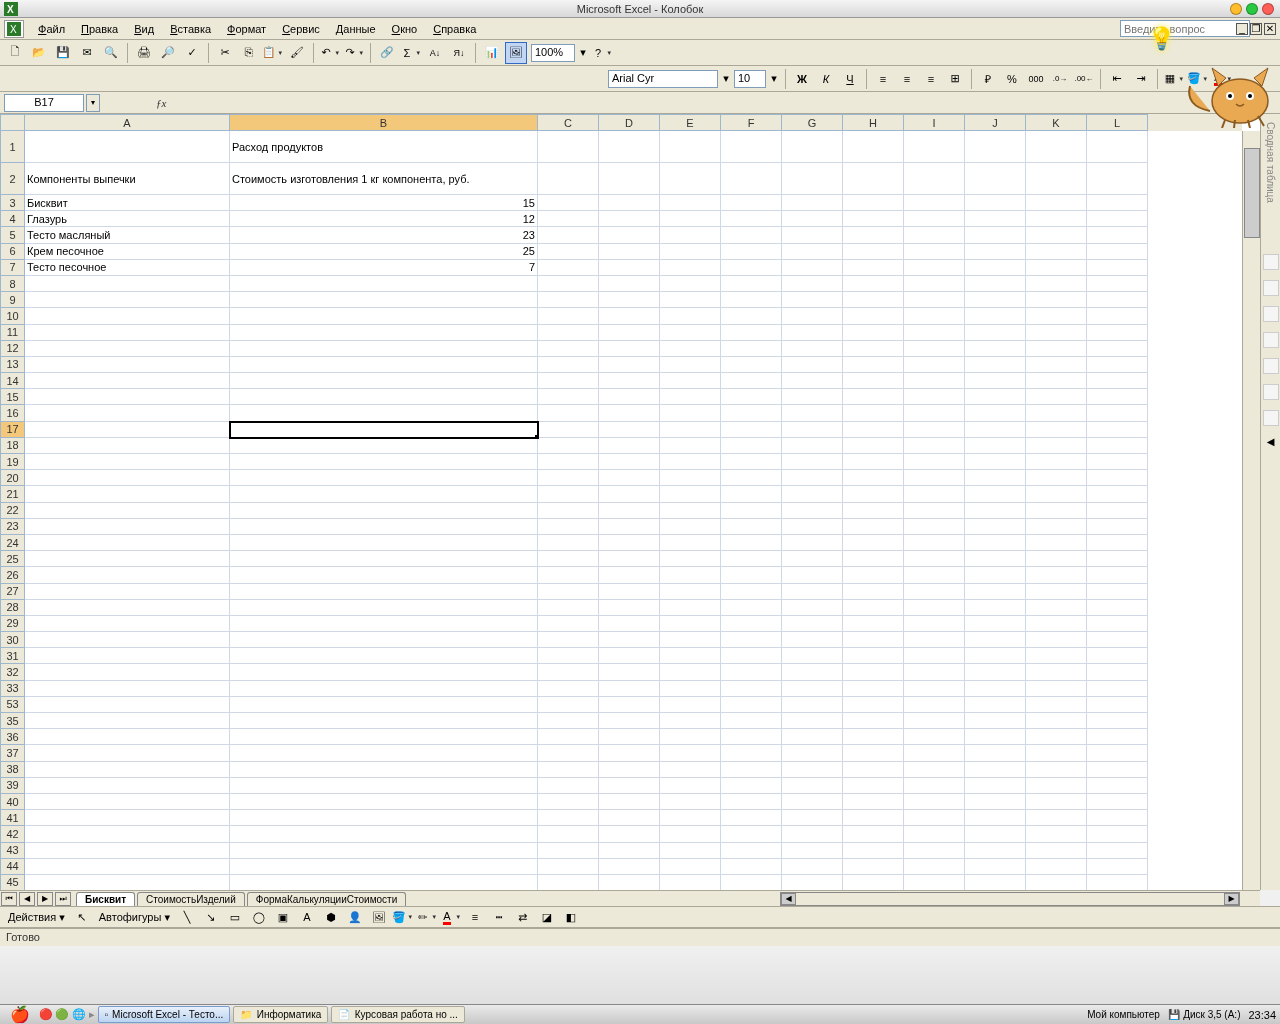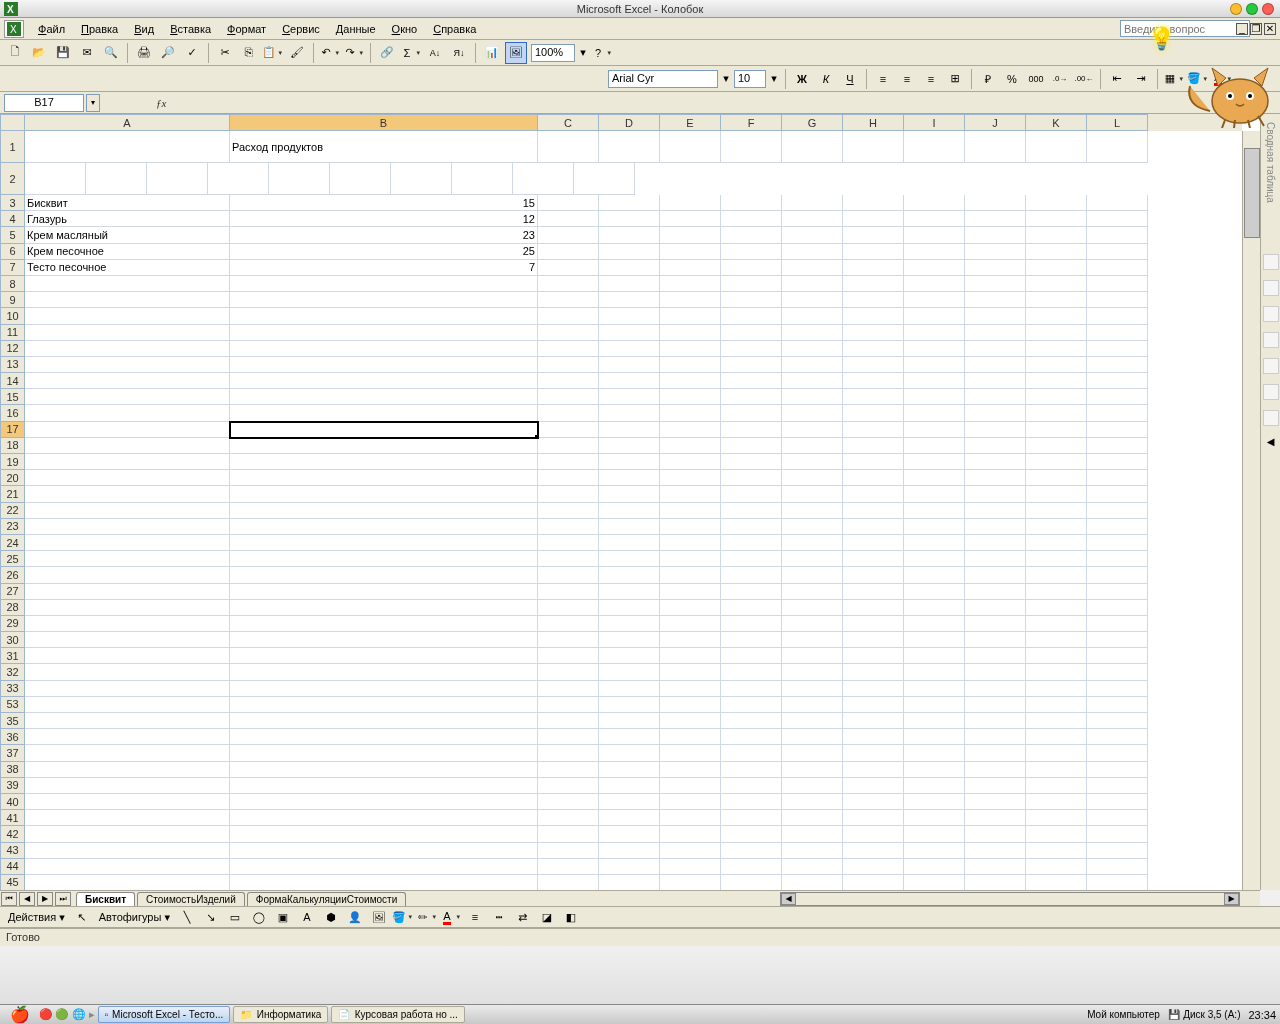--- a/index.html
+++ b/index.html
@@ -279,20 +279,22 @@
         <div class="cell" style="width: 61px;"></div>
         <div class="cell" style="width: 61px;"></div>
         <div class="cell" style="width: 61px;"></div>
         <div class="cell" style="width: 61px;"></div>
         <div class="cell" style="width: 61px;"></div>
         <div class="cell" style="width: 61px;"></div>
         <div class="cell" style="width: 61px;"></div>
         <div class="cell" style="width: 61px;"></div>
       </div>
       <div class="row tall">
+        <div class="cell" style="width: 205px;">Компоненты выпечки</div>
+        <div class="cell" style="width: 308px;">Стоимость изготовления 1 кг компонента, руб.</div>
         <div class="cell" style="width: 61px;"></div>
         <div class="cell" style="width: 61px;"></div>
         <div class="cell" style="width: 61px;"></div>
         <div class="cell" style="width: 61px;"></div>
         <div class="cell" style="width: 61px;"></div>
         <div class="cell" style="width: 61px;"></div>
         <div class="cell" style="width: 61px;"></div>
         <div class="cell" style="width: 61px;"></div>
         <div class="cell" style="width: 61px;"></div>
         <div class="cell" style="width: 61px;"></div>
@@ -319,21 +321,21 @@
         <div class="cell" style="width: 61px;"></div>
         <div class="cell" style="width: 61px;"></div>
         <div class="cell" style="width: 61px;"></div>
         <div class="cell" style="width: 61px;"></div>
         <div class="cell" style="width: 61px;"></div>
         <div class="cell" style="width: 61px;"></div>
         <div class="cell" style="width: 61px;"></div>
         <div class="cell" style="width: 61px;"></div>
       </div>
       <div class="row">
-        <div class="cell" style="width: 205px;">Крем масляный</div>
+        <div class="cell" style="width: 205px;">Тесто масляный</div>
         <div class="cell num" style="width: 308px;">23</div>
         <div class="cell" style="width: 61px;"></div>
         <div class="cell" style="width: 61px;"></div>
         <div class="cell" style="width: 61px;"></div>
         <div class="cell" style="width: 61px;"></div>
         <div class="cell" style="width: 61px;"></div>
         <div class="cell" style="width: 61px;"></div>
         <div class="cell" style="width: 61px;"></div>
         <div class="cell" style="width: 61px;"></div>
         <div class="cell" style="width: 61px;"></div>

